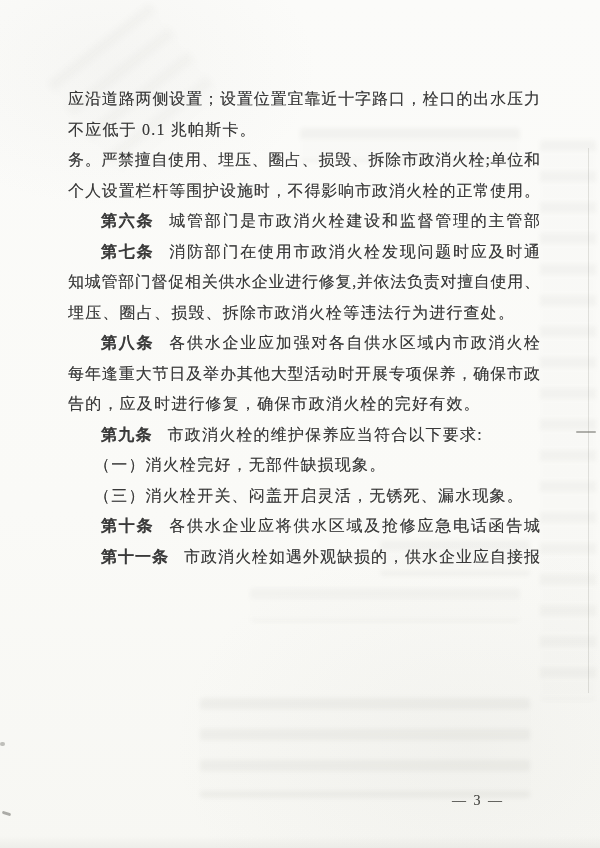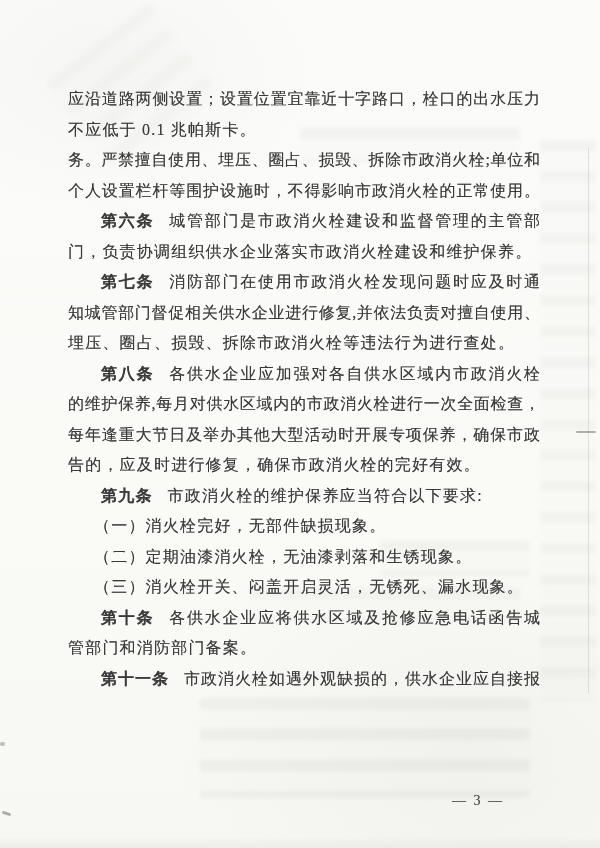--- a/index.html
+++ b/index.html
@@ -117,32 +117,28 @@
   <div class="speck-1"></div>
   <div class="speck-2"></div>
   <div class="bottom-smudge"></div>
 
   <div class="textblock" id="textblock">
       <div class="line justify">应沿道路两侧设置；设置位置宜靠近十字路口，栓口的出水压力</div>
       <div class="line">不应低于 0.1 兆帕斯卡。</div>
       <div class="line justify">务。严禁擅自使用、埋压、圈占、损毁、拆除市政消火栓;单位和</div>
       <div class="line justify">个人设置栏杆等围护设施时，不得影响市政消火栓的正常使用。</div>
       <div class="line justify indent-para"><span class="article-no">第六条</span><span class="article-rest">城管部门是市政消火栓建设和监督管理的主管部</span></div>
-      <div class="line">门，负责协调组织供水企业落实市政消火栓建设和维护保养。</div>
       <div class="line justify indent-para"><span class="article-no">第七条</span><span class="article-rest">消防部门在使用市政消火栓发现问题时应及时通</span></div>
       <div class="line justify">知城管部门督促相关供水企业进行修复,并依法负责对擅自使用、</div>
       <div class="line">埋压、圈占、损毁、拆除市政消火栓等违法行为进行查处。</div>
       <div class="line justify indent-para"><span class="article-no">第八条</span><span class="article-rest">各供水企业应加强对各自供水区域内市政消火栓</span></div>
-      <div class="line justify">的维护保养,每月对供水区域内的市政消火栓进行一次全面检查，</div>
       <div class="line justify">每年逢重大节日及举办其他大型活动时开展专项保养，确保市政</div>
       <div class="line">告的，应及时进行修复，确保市政消火栓的完好有效。</div>
       <div class="line indent-para"><span class="article-no">第九条</span><span class="article-rest">市政消火栓的维护保养应当符合以下要求:</span></div>
       <div class="line indent-item">（一）消火栓完好，无部件缺损现象。</div>
-      <div class="line indent-item">（二）定期油漆消火栓，无油漆剥落和生锈现象。</div>
       <div class="line indent-item">（三）消火栓开关、闷盖开启灵活，无锈死、漏水现象。</div>
       <div class="line justify indent-para"><span class="article-no">第十条</span><span class="article-rest">各供水企业应将供水区域及抢修应急电话函告城</span></div>
-      <div class="line">管部门和消防部门备案。</div>
       <div class="line justify indent-para"><span class="article-no">第十一条</span><span class="article-rest">市政消火栓如遇外观缺损的，供水企业应自接报</span></div>
     </div>
 
   <div class="pagenum">— 3 —</div>
 
 </div>
 
 </body></html>

